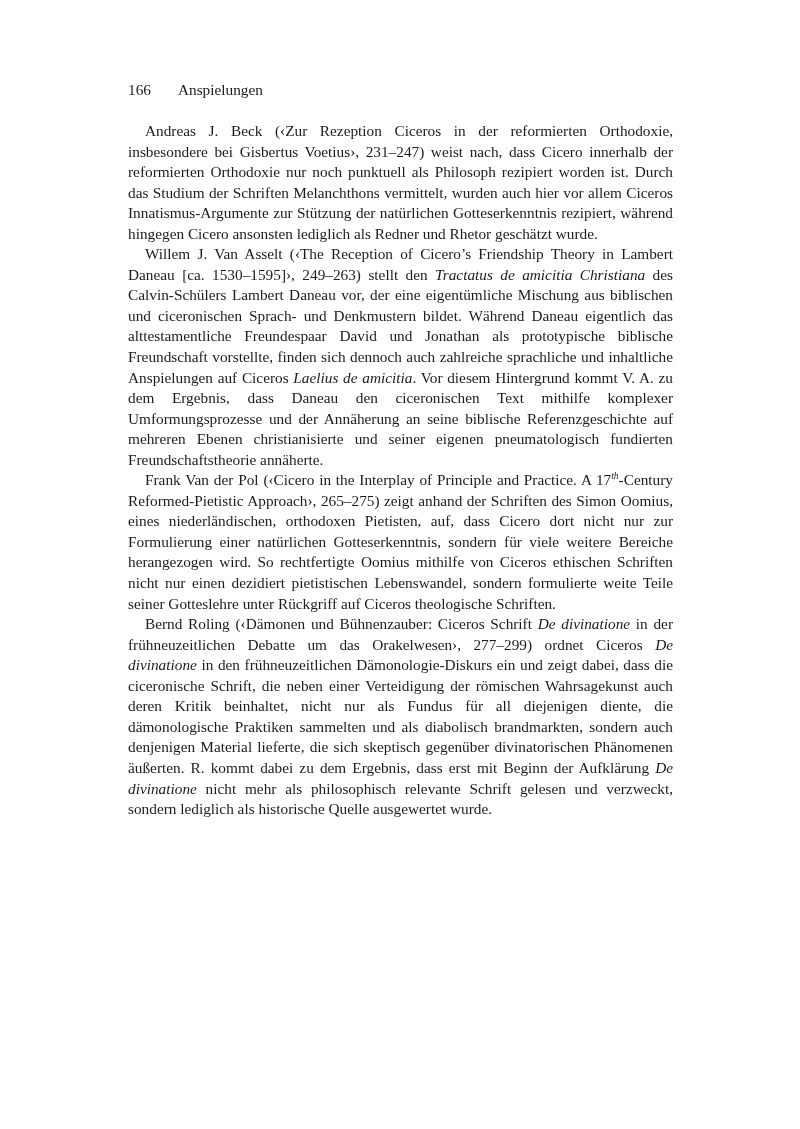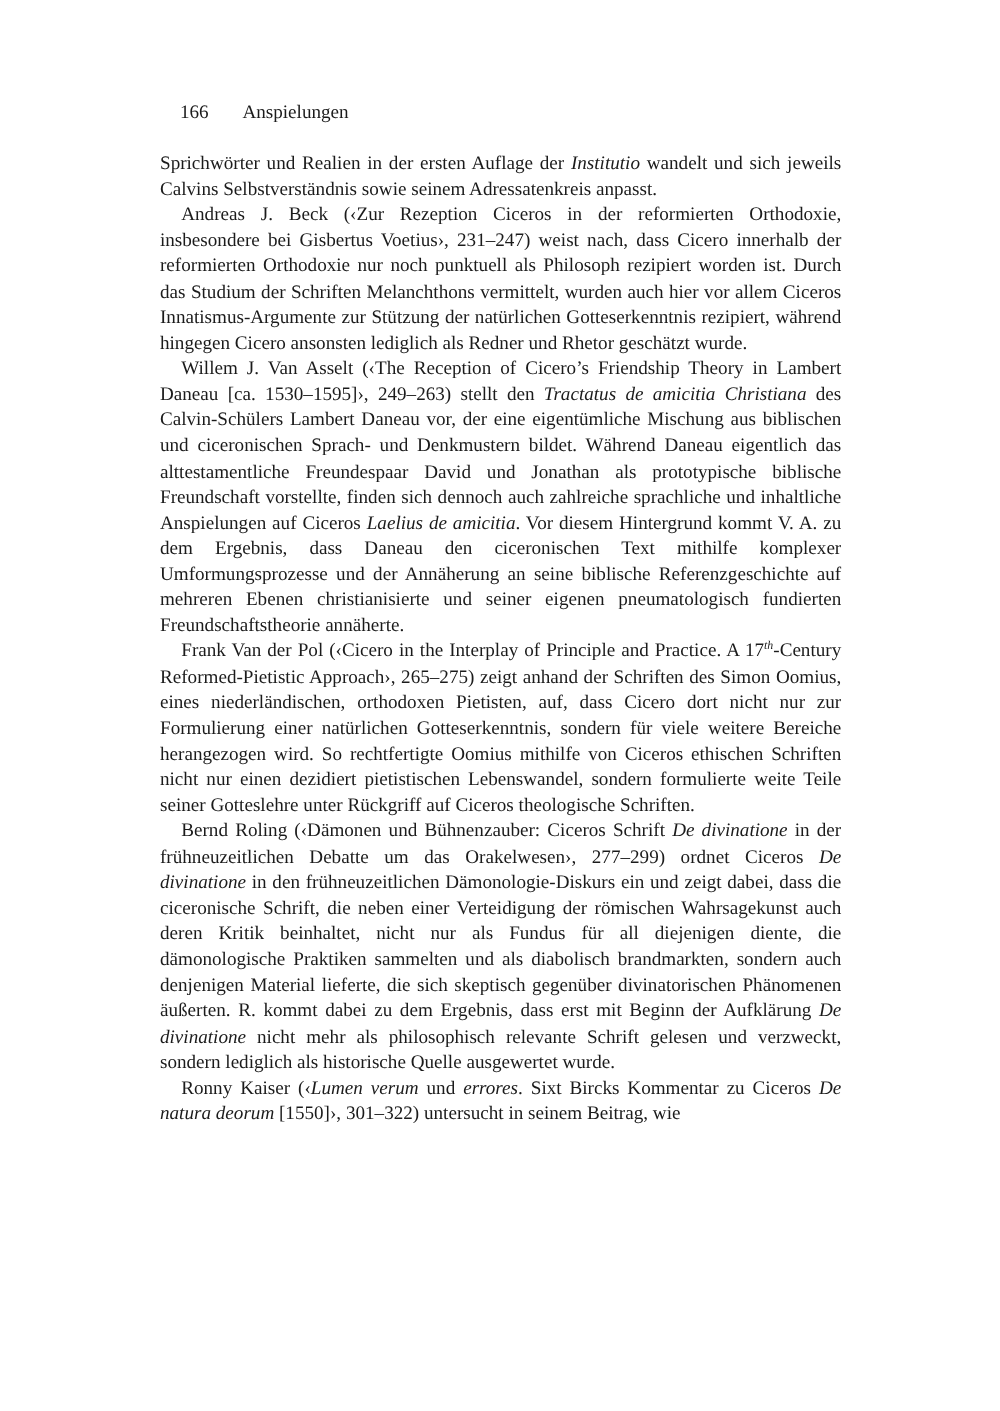--- a/index.html
+++ b/index.html
@@ -20,21 +20,20 @@
     position: absolute;
     left: 128px;
     top: 80px;
     font-size: 15.3px;
     line-height: 20px;
     white-space: nowrap;
   }
   .running-head .page-num {
     display: inline-block;
     margin-right: 24px;
-    margin-left: 16px;
   }
   .text-block {
     position: absolute;
     left: 128px;
     top: 121px;
     width: 545px;
     font-size: 15.3px;
     line-height: 20.55px;
     text-align: justify;
     hyphens: auto;
@@ -61,21 +60,19 @@
 <body>
 
 <div class="page">
 
   <header class="running-head">
     <span class="page-num">166</span>
     <span class="section-title">Anspielungen</span>
   </header>
 
   <main class="text-block">
-    <p class="para"><span>Sprichwörter und Realien in der ersten Auflage der </span><span class="italic">Institutio</span><span> wandelt und sich jeweils Calvins Selbstverständnis sowie seinem Adressatenkreis anpasst.</span></p>
     <p class="para indent"><span>Andreas J. Beck (‹Zur Rezeption Ciceros in der reformierten Orthodoxie, insbesondere bei Gisbertus Voetius›, 231–247) weist nach, dass Cicero innerhalb der reformierten Orthodoxie nur noch punktuell als Philosoph rezipiert worden ist. Durch das Studium der Schriften Melanchthons vermittelt, wurden auch hier vor allem Ciceros Innatismus-Argumente zur Stützung der natürlichen Gotteserkenntnis rezipiert, während hingegen Cicero ansonsten lediglich als Redner und Rhetor geschätzt wurde.</span></p>
     <p class="para indent"><span>Willem J. Van Asselt (‹The Reception of Cicero’s Friendship Theory in Lambert Daneau [ca. 1530–1595]›, 249–263) stellt den </span><span class="italic">Tractatus de amicitia Christiana</span><span> des Calvin-Schülers Lambert Daneau vor, der eine eigentümliche Mischung aus biblischen und ciceronischen Sprach- und Denkmustern bildet. Während Daneau eigentlich das alttestamentliche Freundespaar David und Jonathan als prototypische biblische Freundschaft vorstellte, finden sich dennoch auch zahlreiche sprachliche und inhaltliche Anspielungen auf Ciceros </span><span class="italic">Laelius de amicitia</span><span>. Vor diesem Hintergrund kommt V. A. zu dem Ergebnis, dass Daneau den ciceronischen Text mithilfe komplexer Umformungsprozesse und der Annäherung an seine biblische Referenzgeschichte auf mehreren Ebenen christianisierte und seiner eigenen pneumatologisch fundierten Freundschaftstheorie annäherte.</span></p>
     <p class="para indent"><span>Frank Van der Pol (‹Cicero in the Interplay of Principle and Practice. A 17</span><sup>th</sup><span>-Century Reformed-Pietistic Approach›, 265–275) zeigt anhand der Schriften des Simon Oomius, eines niederländischen, orthodoxen Pietisten, auf, dass Cicero dort nicht nur zur Formulierung einer natürlichen Gotteserkenntnis, sondern für viele weitere Bereiche herangezogen wird. So rechtfertigte Oomius mithilfe von Ciceros ethischen Schriften nicht nur einen dezidiert pietistischen Lebenswandel, sondern formulierte weite Teile seiner Gotteslehre unter Rückgriff auf Ciceros theologische Schriften.</span></p>
     <p class="para indent"><span>Bernd Roling (‹Dämonen und Bühnenzauber: Ciceros Schrift </span><span class="italic">De divinatione</span><span> in der frühneuzeitlichen Debatte um das Orakelwesen›, 277–299) ordnet Ciceros </span><span class="italic">De divinatione</span><span> in den frühneuzeitlichen Dämonologie-Diskurs ein und zeigt dabei, dass die ciceronische Schrift, die neben einer Verteidigung der römischen Wahrsagekunst auch deren Kritik beinhaltet, nicht nur als Fundus für all diejenigen diente, die dämonologische Praktiken sammelten und als diabolisch brandmarkten, sondern auch denjenigen Material lieferte, die sich skeptisch gegenüber divinatorischen Phänomenen äußerten. R. kommt dabei zu dem Ergebnis, dass erst mit Beginn der Aufklärung </span><span class="italic">De divinatione</span><span> nicht mehr als philosophisch relevante Schrift gelesen und verzweckt, sondern lediglich als historische Quelle ausgewertet wurde.</span></p>
-    <p class="para indent"><span>Ronny Kaiser (‹</span><span class="italic">Lumen verum</span><span> und </span><span class="italic">errores</span><span>. Sixt Bircks Kommentar zu Ciceros </span><span class="italic">De natura deorum</span><span> [1550]›, 301–322) untersucht in seinem Beitrag, wie</span></p>
   </main>
 
 </div>
 
 </body></html>

